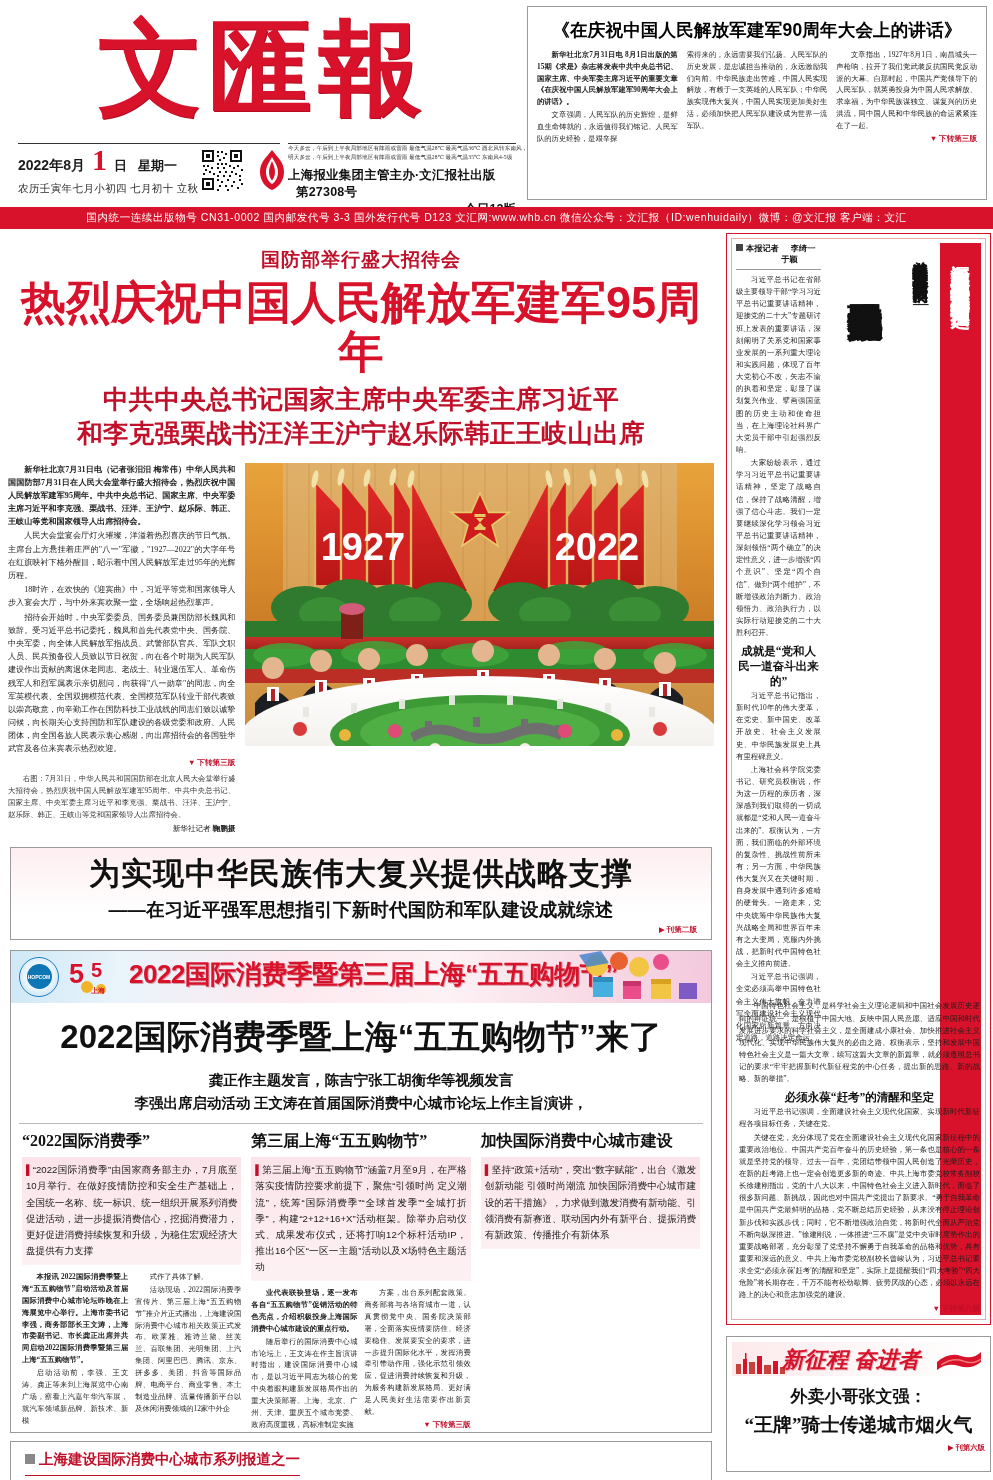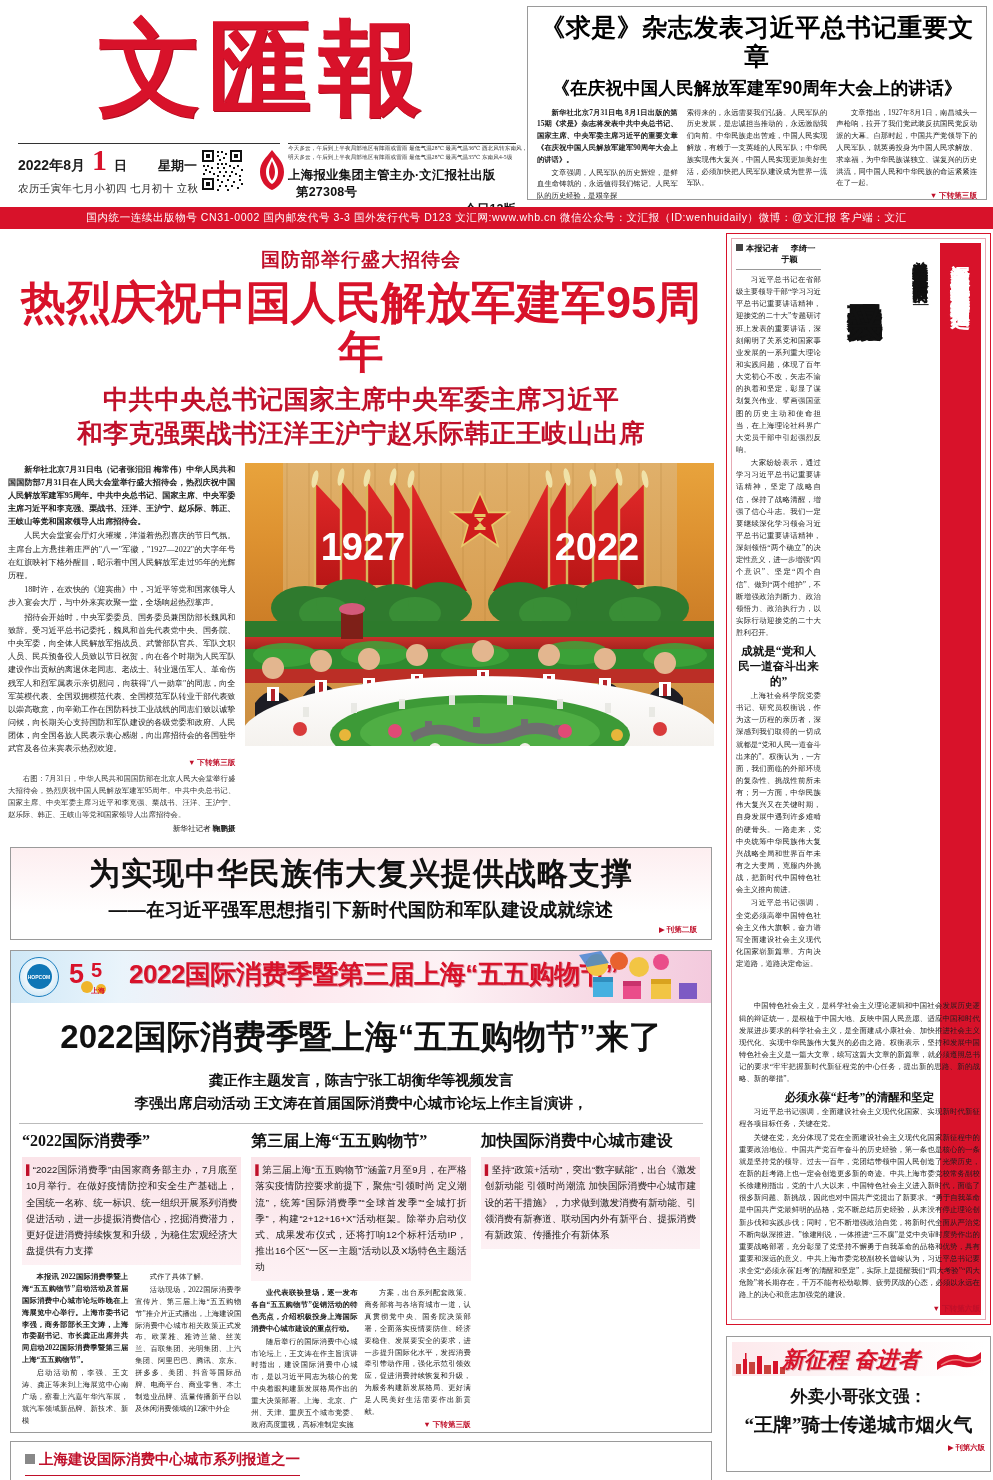--- a/index.html
+++ b/index.html
@@ -24,21 +24,21 @@
     text-shadow:1px 1px 0 #b00d20;
   }
   .dateblock { position:absolute; left:18px; top:143px; width:262px; }
   .dateline-top {
     display:flex; align-items:baseline; gap:7px;
     border-top:1.5px solid #333; padding-top:4px;
   }
   .dl-ym { font-size:14px; font-weight:bold; color:#1a1a1a; font-family:"Liberation Sans",sans-serif;}
   .dl-day { font-size:30px; font-weight:bold; color:#d8122a; line-height:0.8; font-family:"Liberation Serif",serif;}
   .dl-d { font-size:13px; font-weight:bold; color:#1a1a1a; font-family:"Liberation Sans",sans-serif;}
-  .dl-week { font-size:13px; font-weight:bold; color:#1a1a1a; margin-left:24px; font-family:Liberation Serif, serif;}
+  .dl-week { font-size:13px; font-weight:bold; color:#1a1a1a; margin-left:4px; font-family:Liberation Serif, serif;}
   .dateline-bot { font-size:10.5px; color:#2a2a2a; margin-top:7px; letter-spacing:0.4px;}
 
   .qr { position:absolute; left:200px; top:148px; width:44px; height:44px; background:#fff; }
   .qr svg { display:block; }
   .whb-logo { position:absolute; left:252px; top:148px; width:40px; height:44px; }
 
   .weatherblock { position:absolute; left:288px; top:143px; width:228px; }
   .wb-line { font-size:5.6px; color:#333; line-height:1.55; letter-spacing:0.1px; white-space:nowrap;}
   .wb-pub { font-size:12.5px; font-weight:bold; color:#111; margin-top:6px; font-family:"Liberation Sans",sans-serif; letter-spacing:0.2px;}
   .wb-pub .issue { margin-left:8px; }
@@ -308,21 +308,20 @@
       <div class="wb-line">明天多云，午后到上半夜局部地区有阵雨或雷雨 最低气温28℃ 最高气温35℃ 东南风4-5级</div>
       <div class="wb-pub">
         <span>上海报业集团主管主办·文汇报社出版</span>
         <span class="issue">第27308号</span>
       </div>
       <div class="wb-today">今日12版</div>
     </div>
   </div>
 
   <div class="topright">
-    <div class="tr-h1">《求是》杂志发表习近平总书记重要文章</div>
     <div class="tr-h2">《在庆祝中国人民解放军建军90周年大会上的讲话》</div>
     <div class="tr-cols">
       <div class="tr-col">
         <p class="lead">新华社北京7月31日电 8月1日出版的第15期《求是》杂志将发表中共中央总书记、国家主席、中央军委主席习近平的重要文章《在庆祝中国人民解放军建军90周年大会上的讲话》。</p>
         <p>文章强调，人民军队的历史辉煌，是鲜血生命铸就的，永远值得我们铭记。人民军队的历史经验，是艰辛探</p>
       </div>
       <div class="tr-col">
         <p style="text-indent:0">索得来的，永远需要我们弘扬。人民军队的历史发展，是忠诚担当推动的，永远激励我们向前。中华民族走出苦难，中国人民实现解放，有赖于一支英雄的人民军队；中华民族实现伟大复兴，中国人民实现更加美好生活，必须加快把人民军队建设成为世界一流军队。</p>
       </div>
       <div class="tr-col">
@@ -695,20 +694,21 @@
       <div class="rc-text">
         <div class="byline">
           <span class="sq"></span><span>本报记者</span>
           <span style="margin-left:10px">李绮一</span>
           <span class="n2">于颖</span>
         </div>
         <div class="rc-body">
           <p>习近平总书记在省部级主要领导干部“学习习近平总书记重要讲话精神，迎接党的二十大”专题研讨班上发表的重要讲话，深刻阐明了关系党和国家事业发展的一系列重大理论和实践问题，体现了百年大党初心不改，矢志不渝的执着和坚定，彰显了谋划复兴伟业、擘画强国蓝图的历史主动和使命担当，在上海理论社科界广大党员干部中引起强烈反响。</p>
           <p>大家纷纷表示，通过学习习近平总书记重要讲话精神，坚定了战略自信，保持了战略清醒，增强了信心斗志。我们一定要继续深化学习领会习近平总书记重要讲话精神，深刻领悟“两个确立”的决定性意义，进一步增强“四个意识”、坚定“四个自信”、做到“两个维护”，不断增强政治判断力、政治领悟力、政治执行力，以实际行动迎接党的二十大胜利召开。</p>
           <p class="rc-sh">成就是“党和人民一道奋斗出来的”</p>
+          <p>习近平总书记指出，新时代10年的伟大变革，在党史、新中国史、改革开放史、社会主义发展史、中华民族发展史上具有里程碑意义。</p>
           <p>上海社会科学院党委书记、研究员权衡说，作为这一历程的亲历者，深深感到我们取得的一切成就都是“党和人民一道奋斗出来的”。权衡认为，一方面，我们面临的外部环境的复杂性、挑战性前所未有；另一方面，中华民族伟大复兴又在关键时期，自身发展中遇到许多难啃的硬骨头。一路走来，党中央统筹中华民族伟大复兴战略全局和世界百年未有之大变局，克服内外挑战，把新时代中国特色社会主义推向前进。</p>
           <p>习近平总书记强调，全党必须高举中国特色社会主义伟大旗帜，奋力谱写全面建设社会主义现代化国家崭新篇章。方向决定道路，道路决定命运。</p>
         </div>
       </div>
     </div>
     <div class="rc-full">
       <p>中国特色社会主义，是科学社会主义理论逻辑和中国社会发展历史逻辑的辩证统一，是根植于中国大地、反映中国人民意愿、适应中国和时代发展进步要求的科学社会主义，是全面建成小康社会、加快推进社会主义现代化、实现中华民族伟大复兴的必由之路。权衡表示，坚持和发展中国特色社会主义是一篇大文章，续写这篇大文章的新篇章，就必须遵照总书记的要求“牢牢把握新时代新征程党的中心任务，提出新的思路、新的战略、新的举措”。</p>
       <p class="rc-sh">必须永葆“赶考”的清醒和坚定</p>
       <p>习近平总书记强调，全面建设社会主义现代化国家、实现新时代新征程各项目标任务，关键在党。</p>
       <p>关键在党，充分体现了党在全面建设社会主义现代化国家新征程中的重要政治地位。中国共产党百年奋斗的历史经验，第一条也是核心的一条就是坚持党的领导。过去一百年，党团结带领中国人民创造了光荣历史，在新的赶考路上也一定会创造更多新的奇迹。中共上海市委党校常务副校长徐建刚指出，党的十八大以来，中国特色社会主义进入新时代，面临了很多新问题、新挑战，因此也对中国共产党提出了新要求。“勇于自我革命是中国共产党最鲜明的品格，党不断总结历史经验，从来没有停止理论创新步伐和实践步伐；同时，它不断增强政治自觉，将新时代全面从严治党不断向纵深推进。”徐建刚说，一体推进“三不腐”是党中央审时度势作出的重要战略部署，充分彰显了党坚持不懈勇于自我革命的品格和优势，具有重要和深远的意义。中共上海市委党校副校长曾峻认为，习近平总书记要求全党“必须永葆'赶考'的清醒和坚定”，实际上是提醒我们“四大考验”“四大危险”将长期存在，千万不能有松劲歇脚、疲劳厌战的心态，必须以永远在路上的决心和意志加强党的建设。</p>

